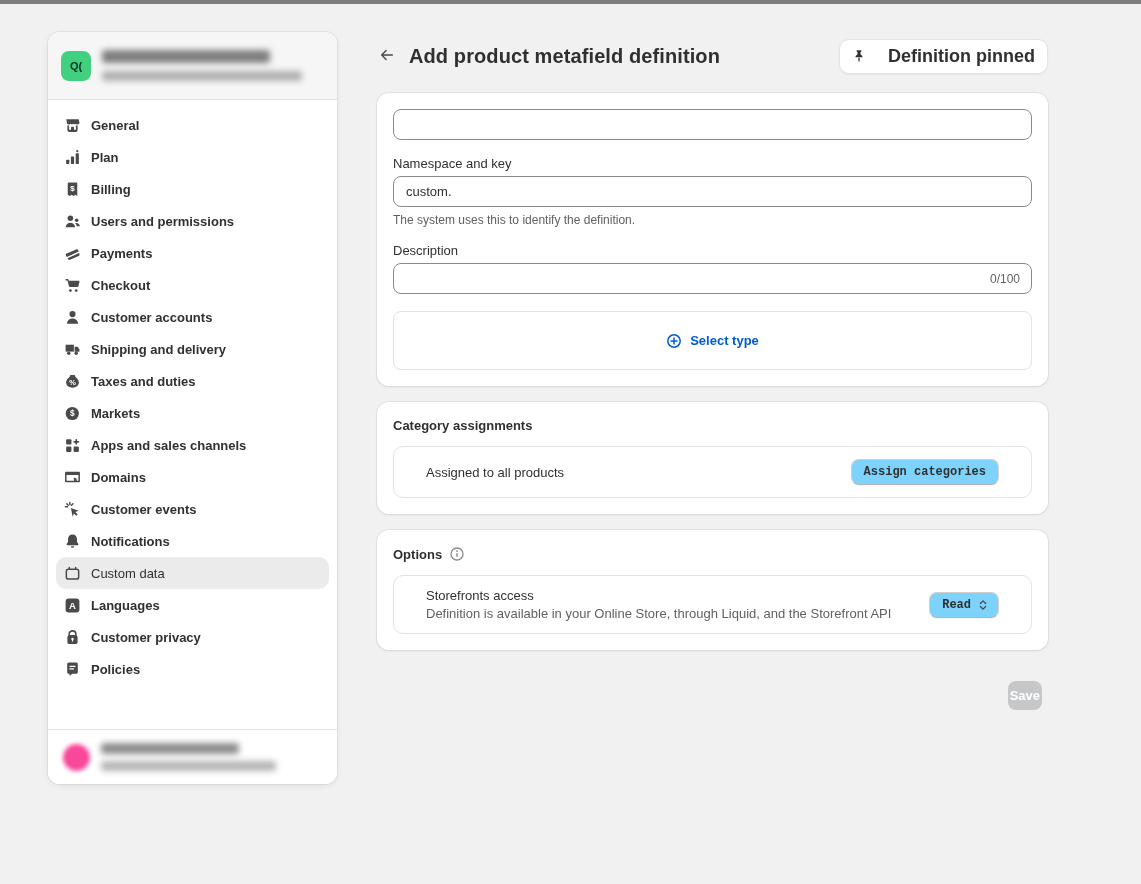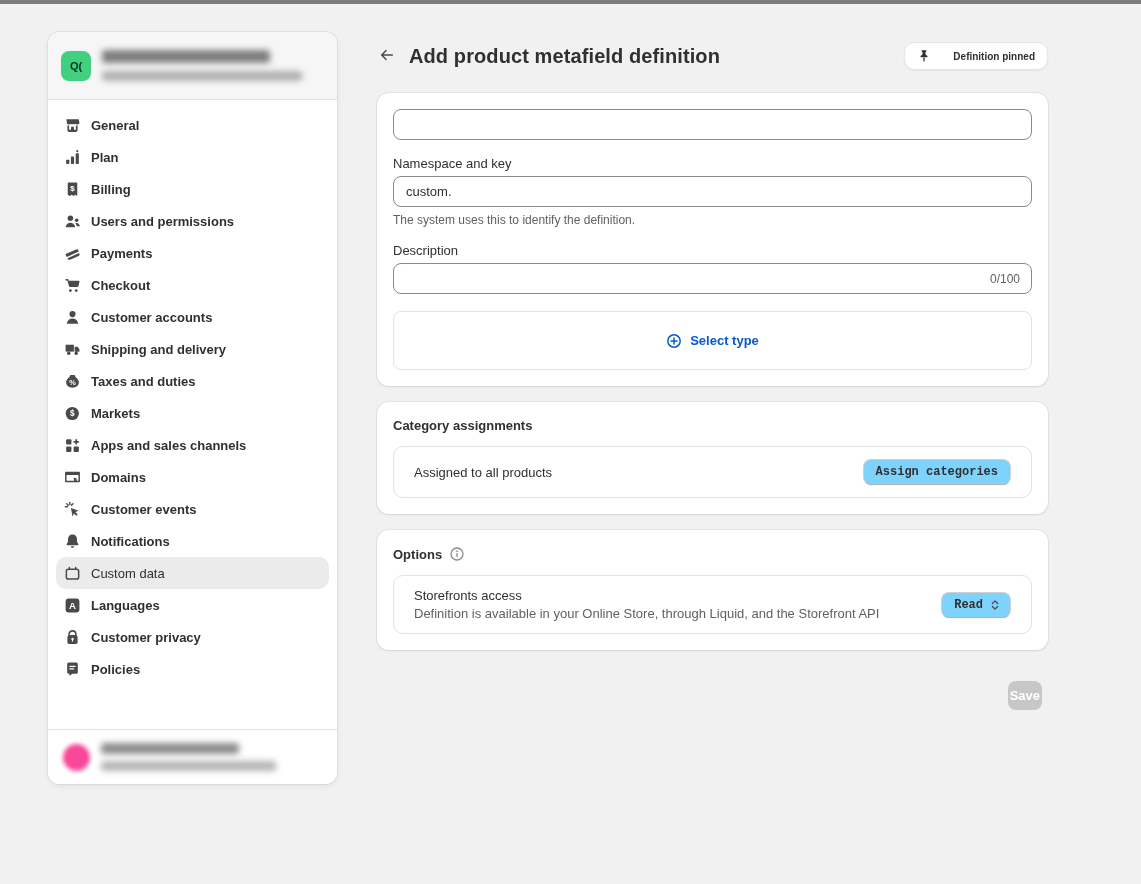--- a/index.html
+++ b/index.html
@@ -53,21 +53,21 @@
 
   
   .main { position:absolute; left:377px; top:42px; width:671px; }
   .page-header { display:flex; align-items:center; height:28px; }
   .back-btn { width:22px; height:22px; display:inline-flex; cursor:pointer; background:none; border:none; padding:2px; }
   .back-btn svg { width:100%; height:100%; }
   .page-title { font-size:20px; font-weight:700; color:#303030; margin-left:10px; letter-spacing:.1px; }
   .pinned-btn {
     margin-left:auto; display:flex; align-items:center; gap:22px;
     background:#fff; border:1px solid #e3e3e3; border-radius:10px;
-    padding:6px 12px; font-size:10px; font-weight:600; color:#303030; cursor:pointer;
+    padding:6px 12px; font-size:18px; font-weight:600; color:#303030; cursor:pointer;
     box-shadow:0 1px 2px rgba(0,0,0,.05);
     font-family:inherit;
     justify-content:center;
   }
   .i16 { width:16px; height:16px; display:inline-flex; }
   .i14 { width:14px; height:14px; display:inline-flex; }
   .i14 svg { width:100%; height:100%; }
 
   .card {
     background:#fff; border-radius:12px; padding:16px;
@@ -90,21 +90,21 @@
     margin-top:17px; height:59px; border:1px solid #e3e3e3; border-radius:8px;
     display:flex; align-items:center; justify-content:center; gap:8px;
     cursor:pointer; background:#fff;
   }
   .select-type-label { font-size:13px; font-weight:700; color:#005bd3; }
 
   .section-card { margin-top:16px; }
   .section-title { font-size:13px; font-weight:700; color:#303030; }
   .section-title-row { display:flex; align-items:center; gap:7px; margin-bottom:13px; }
   .inner-row {
-    border:1px solid #e3e3e3; border-radius:10px; padding:12px 20px;
+    border:1px solid #e3e3e3; border-radius:10px; padding:12px 32px;
     display:flex; align-items:center; justify-content:space-between; gap:28px;
   }
   .inner-row-title { font-size:13px; color:#303030; }
   .inner-row-desc { font-size:13px; color:#616161; margin-top:3px; }
   .secondary-btn {
     background:#7dd3fc; border:1px solid #d0d0d0; border-bottom-color:#b5b5b5;
     border-radius:8px; padding:5px 12px; font-size:12px; font-weight:600; color:#303030;
     cursor:pointer; white-space:nowrap; box-shadow:0 1px 0 rgba(0,0,0,.04);
     font-family:Liberation Mono, monospace; display:flex; align-items:center; gap:5px;
   }

